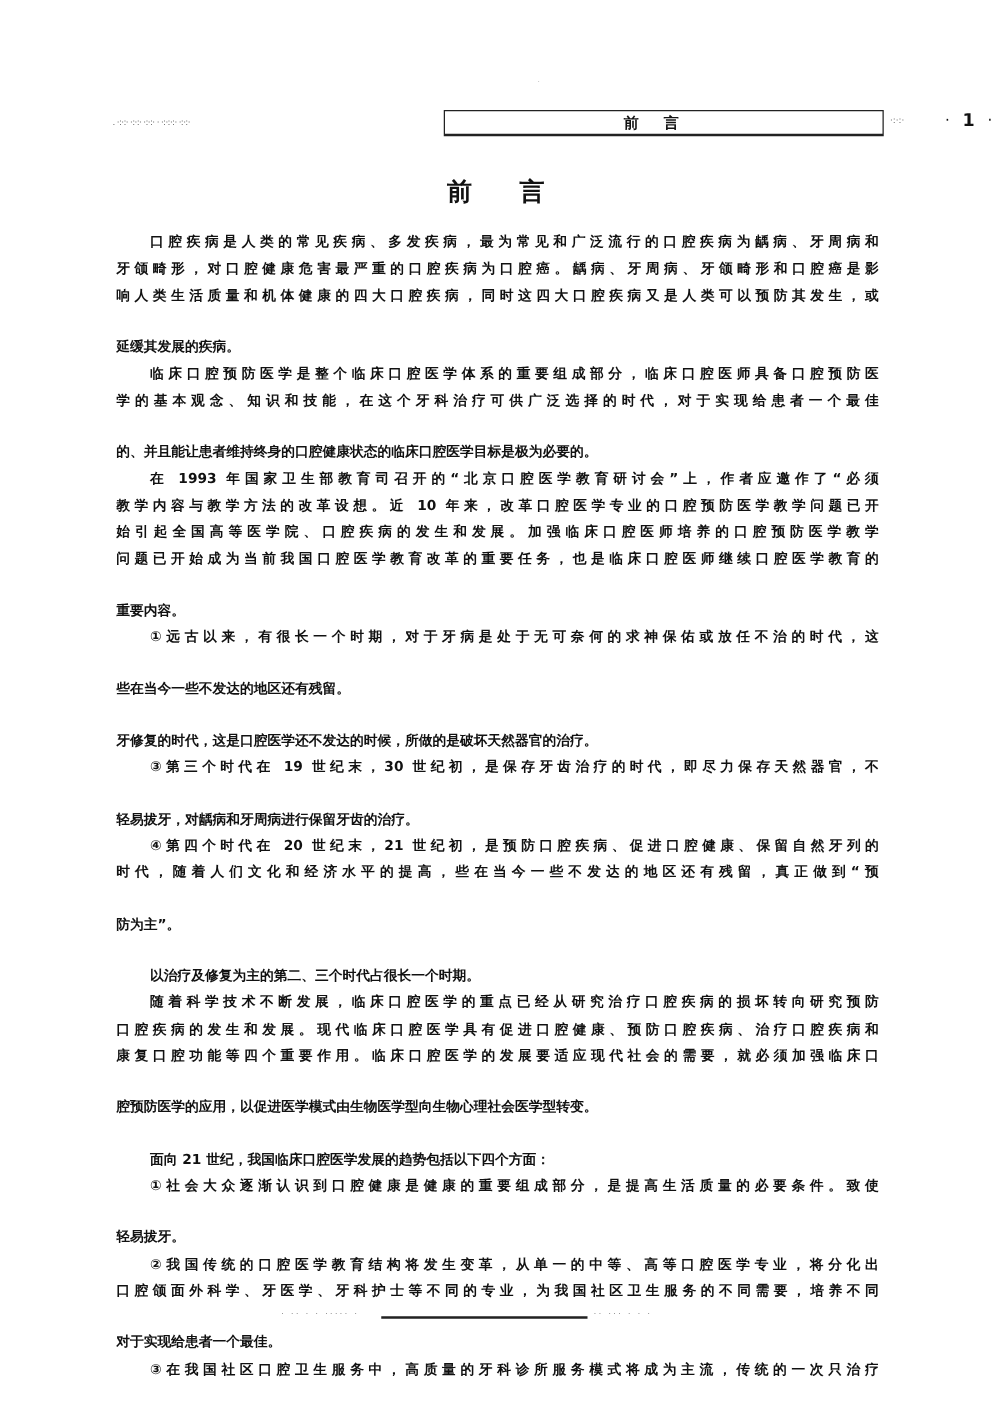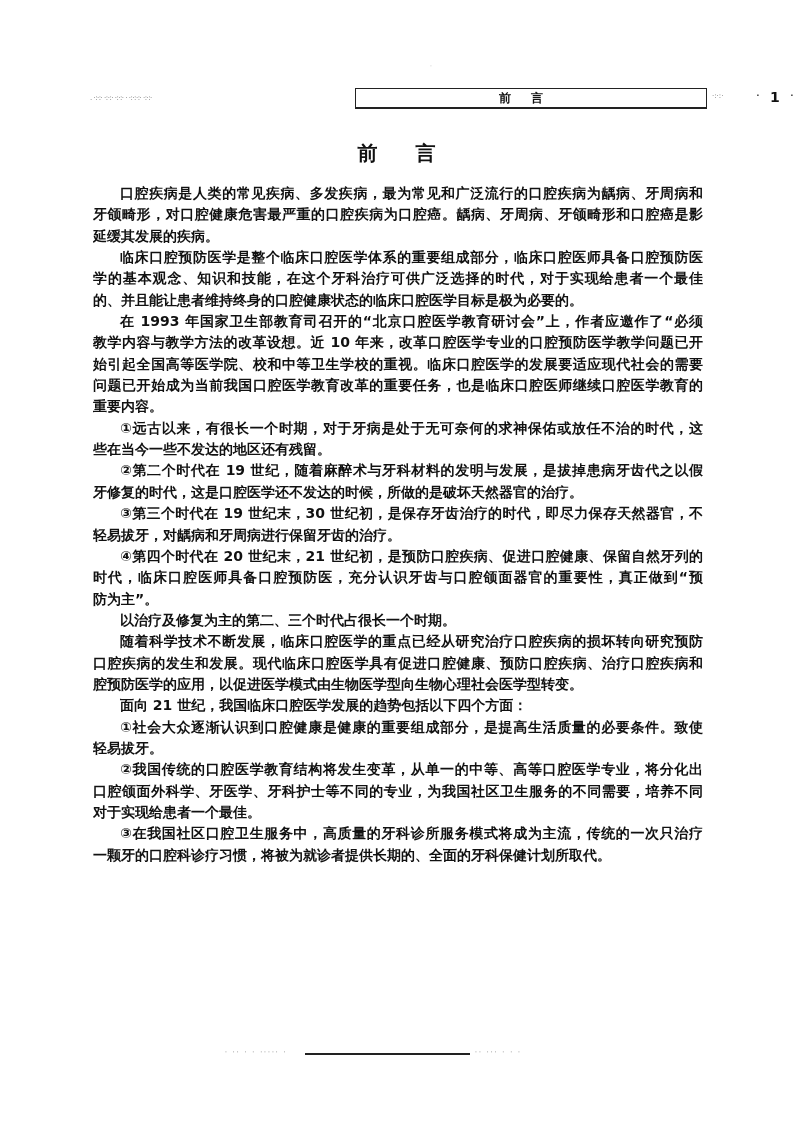--- a/index.html
+++ b/index.html
@@ -10,24 +10,24 @@
   .hdr-box { position:absolute; left:265px; top:0; width:350px; height:18px;
              border:1px solid #222; border-bottom-width:2px; text-align:center;
              font-size:12px; font-weight:bold; line-height:18px; letter-spacing:20px; }
   .hdr-right { position:absolute; left:622px; top:4px; font-size:7px; color:#666; }
   .hdr-page { position:absolute; left:680px; top:1px; font-size:14px; font-weight:bold; }
   .hdr-dot1 { position:absolute; left:666px; top:1px; font-size:12px; }
   .hdr-dot2 { position:absolute; left:700px; top:1px; font-size:12px; }
   .title { position:absolute; top:140px; left:0; width:793px; text-align:center;
            font-size:20px; font-weight:bold; letter-spacing:38px; padding-left:38px; box-sizing:border-box; }
   .body-text { position:absolute; top:183px; left:93px; width:610px; }
-  .line { height:21.35px; line-height:21.35px; font-size:14px; font-weight:bold;
+  .line { height:21.35px; line-height:21.35px; font-size:11px; font-weight:bold;
           white-space:nowrap; overflow:hidden; text-align:justify; text-align-last:justify; }
   .line.indent { padding-left:27px; }
-  .line.last { text-align-last:left; }
+  .line.last { text-align-last:left;margin-top:20px; }
   .footer { position:absolute; top:1053px; left:225px; width:325px; height:2px; }
   .footer .bar { position:absolute; left:80px; top:0; width:165px; height:2px; background:#222; }
   .footer .dots { position:absolute; left:0; top:-5px; font-size:6px; color:#555; letter-spacing:2px; }
   .footer .dots2 { position:absolute; left:250px; top:-5px; font-size:6px; color:#555; letter-spacing:2px; }
   .dot-top { position:absolute; top:62px; left:430px; font-size:6px; color:#aaa; }
 </style>
 </head>
 <body>
 
 <div class="dot-top">·</div>
@@ -39,41 +39,42 @@
   <span class="hdr-dot1">·</span>
   <span class="hdr-page">1</span>
   <span class="hdr-dot2">·</span>
 </div>
 
 <div class="title">前言</div>
 
 <div class="body-text" id="body-text">
     <div class="line indent">口腔疾病是人类的常见疾病、多发疾病，最为常见和广泛流行的口腔疾病为龋病、牙周病和</div>
     <div class="line">牙颌畸形，对口腔健康危害最严重的口腔疾病为口腔癌。龋病、牙周病、牙颌畸形和口腔癌是影</div>
+    <div class="line">响人类生活质量和机体健康的四大口腔疾病，同时这四大口腔疾病又是人类可以预防其发生，或</div>
     <div class="line last">延缓其发展的疾病。</div>
     <div class="line indent">临床口腔预防医学是整个临床口腔医学体系的重要组成部分，临床口腔医师具备口腔预防医</div>
     <div class="line">学的基本观念、知识和技能，在这个牙科治疗可供广泛选择的时代，对于实现给患者一个最佳</div>
     <div class="line last">的、并且能让患者维持终身的口腔健康状态的临床口腔医学目标是极为必要的。</div>
     <div class="line indent">在 1993 年国家卫生部教育司召开的“北京口腔医学教育研讨会”上，作者应邀作了“必须</div>
     <div class="line">教学内容与教学方法的改革设想。近 10 年来，改革口腔医学专业的口腔预防医学教学问题已开</div>
-    <div class="line">始引起全国高等医学院、校和中等卫生学校的重视。临床口腔医学的发展要适应现代社会的需要</div>
+    <div class="line">始引起全国高等医学院、口腔疾病的发生和发展。加强临床口腔医师培养的口腔预防医学教学</div>
     <div class="line">问题已开始成为当前我国口腔医学教育改革的重要任务，也是临床口腔医师继续口腔医学教育的</div>
     <div class="line last">重要内容。</div>
     <div class="line indent">①远古以来，有很长一个时期，对于牙病是处于无可奈何的求神保佑或放任不治的时代，这</div>
     <div class="line last">些在当今一些不发达的地区还有残留。</div>
-    <div class="line indent">②第二个时代在 19 世纪，随着麻醉术与牙科材料的发明与发展，是拔掉患病牙齿代之以假</div>
     <div class="line last">牙修复的时代，这是口腔医学还不发达的时候，所做的是破坏天然器官的治疗。</div>
     <div class="line indent">③第三个时代在 19 世纪末，30 世纪初，是保存牙齿治疗的时代，即尽力保存天然器官，不</div>
     <div class="line last">轻易拔牙，对龋病和牙周病进行保留牙齿的治疗。</div>
     <div class="line indent">④第四个时代在 20 世纪末，21 世纪初，是预防口腔疾病、促进口腔健康、保留自然牙列的</div>
-    <div class="line">时代，临床口腔医师具备口腔预防医，充分认识牙齿与口腔颌面器官的重要性，真正做到“预</div>
+    <div class="line">时代，随着人们文化和经济水平的提高，些在当今一些不发达的地区还有残留，真正做到“预</div>
     <div class="line last">防为主”。</div>
     <div class="line indent last">以治疗及修复为主的第二、三个时代占很长一个时期。</div>
     <div class="line indent">随着科学技术不断发展，临床口腔医学的重点已经从研究治疗口腔疾病的损坏转向研究预防</div>
     <div class="line">口腔疾病的发生和发展。现代临床口腔医学具有促进口腔健康、预防口腔疾病、治疗口腔疾病和</div>
+    <div class="line">康复口腔功能等四个重要作用。临床口腔医学的发展要适应现代社会的需要，就必须加强临床口</div>
     <div class="line last">腔预防医学的应用，以促进医学模式由生物医学型向生物心理社会医学型转变。</div>
     <div class="line indent last">面向 21 世纪，我国临床口腔医学发展的趋势包括以下四个方面：</div>
     <div class="line indent">①社会大众逐渐认识到口腔健康是健康的重要组成部分，是提高生活质量的必要条件。致使</div>
     <div class="line last">轻易拔牙。</div>
     <div class="line indent">②我国传统的口腔医学教育结构将发生变革，从单一的中等、高等口腔医学专业，将分化出</div>
     <div class="line">口腔颌面外科学、牙医学、牙科护士等不同的专业，为我国社区卫生服务的不同需要，培养不同</div>
     <div class="line last">对于实现给患者一个最佳。</div>
     <div class="line indent">③在我国社区口腔卫生服务中，高质量的牙科诊所服务模式将成为主流，传统的一次只治疗</div>
     <div class="line last">一颗牙的口腔科诊疗习惯，将被为就诊者提供长期的、全面的牙科保健计划所取代。</div>
   </div>

